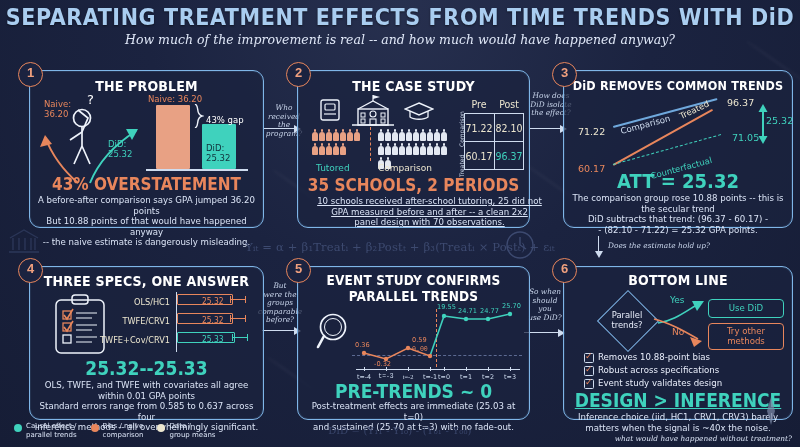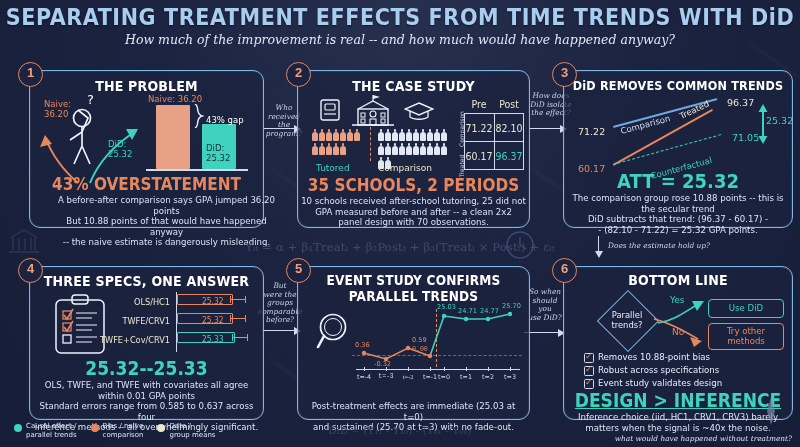--- a/index.html
+++ b/index.html
@@ -183,21 +183,21 @@
     <div class="lbl white" style="left:176px;top:44px;">43% gap</div>
     <svg style="position:absolute;left:162px;top:33px;" width="12" height="24" viewBox="0 0 12 24">
       <path d="M3 0 C8 2, 3 10, 10 12 C3 14, 8 22, 3 24" stroke="#eef3fb" stroke-width="1.4" fill="none"></path>
     </svg>
     <div class="lbl" style="left:176px;top:72px;color:#123;">
       <span style="color:#10303a">DiD:</span><br>
       <span style="color:#10303a">25.32</span>
     </div>
 
     <div class="big orange" style="position:absolute;left:0;top:103px;width:233px;font-size:17px;">43% OVERSTATEMENT</div>
-    <div class="body-txt" style="position:absolute;left:4px;top:124px;width:225px;margin-left:20px;">
+    <div class="body-txt" style="position:absolute;left:4px;top:124px;width:225px;">
       <div>A before-after comparison says GPA jumped 36.20 points</div>
       <div>But 10.88 points of that would have happened anyway</div>
       <div>-- the naive estimate is dangerously misleading.</div>
     </div>
   </div>
 
   <div class="note" style="left:262px;top:92px;width:44px;margin-top:12px;">
     <div>Who</div>
     <div>received the</div>
     <div>program?</div>
@@ -386,21 +386,21 @@
       <div class="tbl-line" style="left:14px;top:16px;width:1.2px;height:57px;"></div>
       <div class="tbl-line" style="left:44px;top:16px;width:1.2px;height:57px;"></div>
       <div class="tbl-line" style="left:73px;top:16px;width:1.2px;height:57px;"></div>
       <div class="tbl-cell cream" style="left:14px;top:17px;width:30px;height:27px;">71.22</div>
       <div class="tbl-cell cream" style="left:44px;top:17px;width:30px;height:27px;">82.10</div>
       <div class="tbl-cell cream" style="left:14px;top:45px;width:30px;height:27px;">60.17</div>
       <div class="tbl-cell teal" style="left:44px;top:45px;width:30px;height:27px;">96.37</div>
     </div>
 
     <div class="big orange" style="position:absolute;left:0;top:104px;width:231px;font-size:17px;">35 SCHOOLS, 2 PERIODS</div>
-    <div class="body-txt" style="position:absolute;left:3px;top:125px;width:225px;">
+    <div class="body-txt" style="position:absolute;left:19px;top:125px;width:225px;text-decoration:underline;">
       <div>10 schools received after-school tutoring, 25 did not</div>
       <div>GPA measured before and after -- a clean 2x2</div>
       <div>panel design with 70 observations.</div>
     </div>
   </div>
 
   <div class="note" style="left:528px;top:92px;width:46px;">
     <div>How does</div>
     <div>DiD isolate</div>
     <div>the effect?</div>
@@ -548,21 +548,21 @@
         <circle cx="92" cy="11" r="2.2" fill="#3fd2bd"></circle>
         <circle cx="114" cy="14" r="2.2" fill="#3fd2bd"></circle>
         <circle cx="136" cy="14" r="2.2" fill="#3fd2bd"></circle>
         <circle cx="158" cy="9" r="2.2" fill="#3fd2bd"></circle>
       </svg>
 
       <div class="evlab orange" style="left:3px;top:36px;">0.36</div>
       <div class="evlab orange" style="left:22px;top:55px;">-0.32</div>
       <div class="evlab orange" style="left:60px;top:31px;">0.59</div>
       <div class="evlab orange" style="left:60px;top:41px;font-family:Liberation Mono, monospace;">0.00</div>
-      <div class="evlab teal" style="left:85px;top:-2px;">25.03</div>
+      <div class="evlab teal" style="left:85px;top:-2px;">19.55</div>
       <div class="evlab teal" style="left:106px;top:2px;">24.71</div>
       <div class="evlab teal" style="left:128px;top:2px;">24.77</div>
       <div class="evlab teal" style="left:150px;top:-3px;">25.70</div>
     </div>
 
     <div class="tbl-line" style="left:58px;top:102px;width:164px;height:1.3px;background:#cfdcef;"></div>
     <div class="tick" style="left:66px;top:100px;"></div>
     <div class="tick" style="left:88px;top:100px;"></div>
     <div class="tick" style="left:110px;top:100px;"></div>
     <div class="tick" style="left:132px;top:100px;"></div>
@@ -572,20 +572,21 @@
     <div class="tick" style="left:212px;top:100px;"></div>
     <div class="axis-t" style="left:55px;top:106px;">t=-4</div>
     <div class="axis-t" style="left:77px;top:106px;font-family:Liberation Mono, monospace;">t=-3</div>
     <div class="axis-t" style="left:99px;top:106px;font-family:Liberation Serif, serif;">t=-2</div>
     <div class="axis-t" style="left:121px;top:106px;">t=-1</div>
     <div class="axis-t" style="left:135px;top:106px;">t=0</div>
     <div class="axis-t" style="left:157px;top:106px;">t=1</div>
     <div class="axis-t" style="left:179px;top:106px;">t=2</div>
     <div class="axis-t" style="left:201px;top:106px;">t=3</div>
 
+    <div class="big teal" style="position:absolute;left:0;top:113px;width:231px;font-size:19px;">PRE-TRENDS ~ 0</div>
     <div class="body-txt" style="position:absolute;left:3px;top:134px;width:225px;">
       <div>Post-treatment effects are immediate (25.03 at t=0)</div>
       <div>and sustained (25.70 at t=3) with no fade-out.</div>
     </div>
   </div>
 
   <div class="pnum" style="left:552px;top:258px;">6</div>
   <div class="panel" style="left:563px;top:266px;width:228px;height:152px;">
     <div class="ptitle" style="font-size:14px;margin-top:5px;">BOTTOM LINE</div>
 

